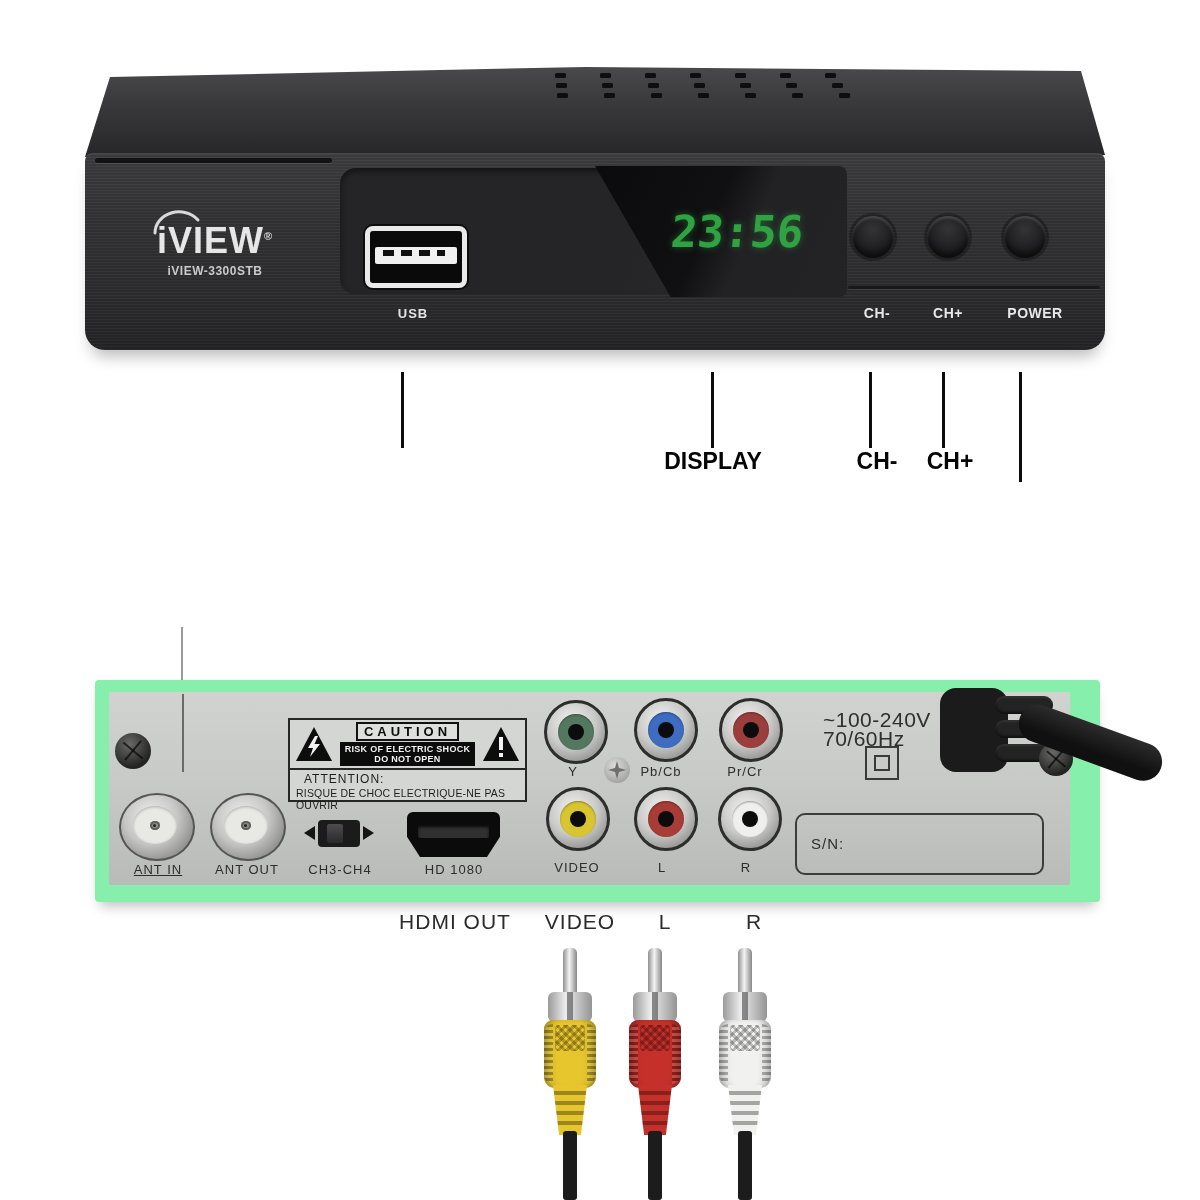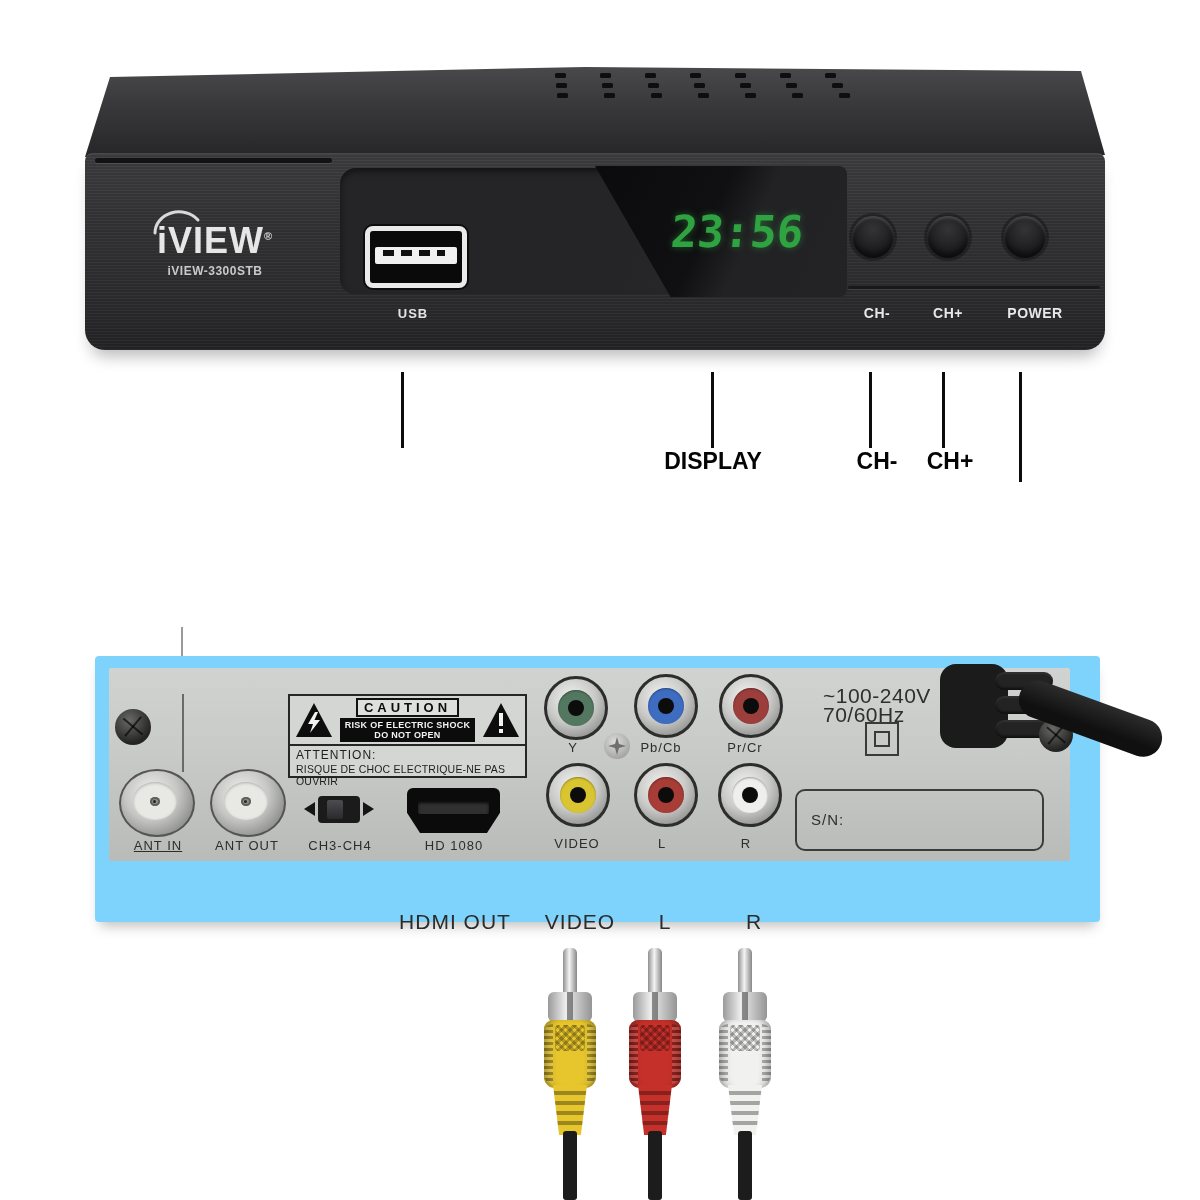--- a/index.html
+++ b/index.html
@@ -56,39 +56,39 @@
   .cline{position:absolute;width:3px;background:#0c0c0c;}
   .clabel{position:absolute;text-align:center;font-size:23px;font-weight:bold;color:#050505;}
 
   
   .aerial-box{position:absolute;left:93px;top:503px;width:176px;height:124px;background:#fff;
     border:2px solid #a8a8a8;}
   .aerial-title{margin-top:8px;text-align:center;font-size:22px;color:#3e3e3e;}
   .aerial-line{position:absolute;width:2px;}
 
   
-  .back-unit{position:absolute;left:95px;top:656px;width:1005px;height:266px;background:#7dd3fc;
+  .back-unit{position:absolute;left:95px;top:680px;width:1005px;height:222px;background:#86efac;
     border-radius:4px;box-shadow:0 9px 12px -5px rgba(0,0,0,0.25);}
   .plate{position:absolute;left:14px;top:12px;width:961px;height:193px;border-radius:2px;
     background:linear-gradient(180deg,#d0d3cf 0%,#c7cac6 45%,#b8bbb7 100%);}
   .screw{position:absolute;border-radius:50%;
     background:radial-gradient(circle at 40% 32%,#6a6a68,#232321 70%);}
   .screw::before,.screw::after{content:"";position:absolute;left:50%;top:15%;bottom:15%;width:2px;
     margin-left:-1px;background:rgba(0,0,0,0.65);}
   .screw::before{transform:rotate(40deg);} .screw::after{transform:rotate(-50deg);}
   .caution{position:absolute;left:193px;top:38px;width:235px;height:80px;border:2px solid #262626;
     background:#d3d6d2;}
   .caution-top{display:flex;align-items:center;justify-content:space-between;height:48px;padding:0 4px;}
   .caution-mid{display:flex;flex-direction:column;align-items:center;}
   .caution-word{border:2px solid #111;background:#dde0dc;color:#0c0c0c;font-weight:bold;font-size:13px;
     letter-spacing:4px;padding:0 6px;line-height:15px;}
   .caution-blk{background:#0c0c0c;color:#f2f2f2;font-weight:bold;font-size:9px;line-height:10px;
     text-align:center;padding:2px 5px;margin-top:1px;letter-spacing:0.3px;}
   .caution-bottom{border-top:2px solid #262626;padding:2px 6px;}
-  .att1{font-size:12px;color:#1e1e1e;letter-spacing:1px;}
+  .att1{font-size:12px;color:#1e1e1e;letter-spacing:1px;margin-left:8px;}
   .att2{font-size:10.5px;color:#1e1e1e;margin-top:1px;letter-spacing:0.2px;}
   .fconn{position:absolute;width:72px;height:64px;}
   .fconn .outer{position:absolute;left:0;top:0;width:72px;height:64px;border-radius:50%;
     background:radial-gradient(circle at 42% 35%,#f2f2f0,#c6c6c4 45%,#989896 72%,#6b6b69 100%);
     border:2px solid #555;}
   .fconn .mid{position:absolute;left:14px;top:13px;width:44px;height:38px;border-radius:50%;
     background:#e8e8e4;box-shadow:inset 0 1px 3px rgba(0,0,0,0.25);}
   .fconn .hole{position:absolute;left:31px;top:28px;width:10px;height:9px;border-radius:50%;
     background:#8e8e8c;box-shadow:inset 0 0 0 2px #5e5e5c;}
   .fconn .hole::after{content:"";position:absolute;left:3px;top:3px;width:3px;height:3px;border-radius:50%;background:#222;}

